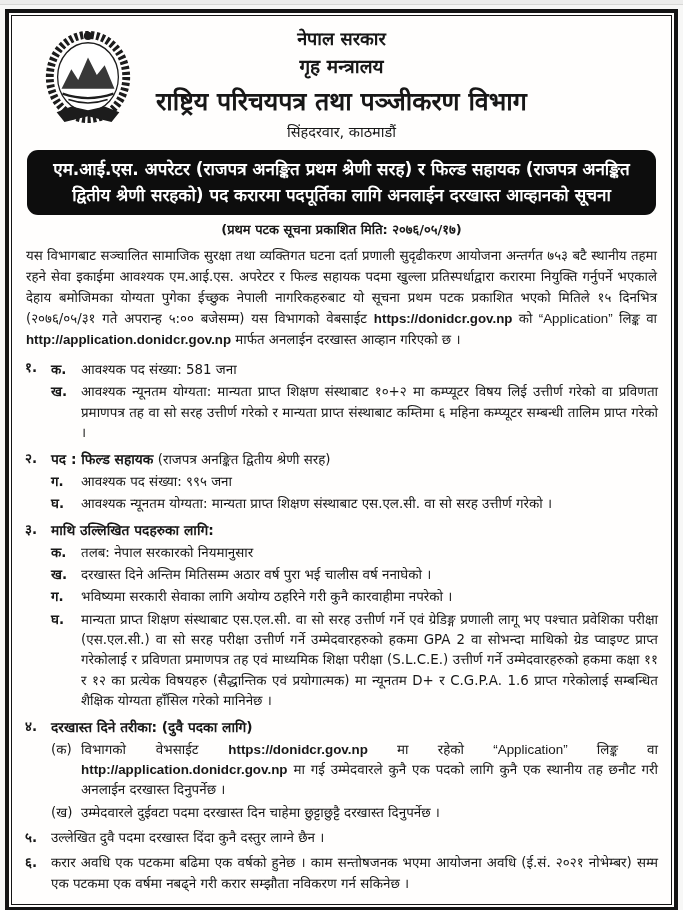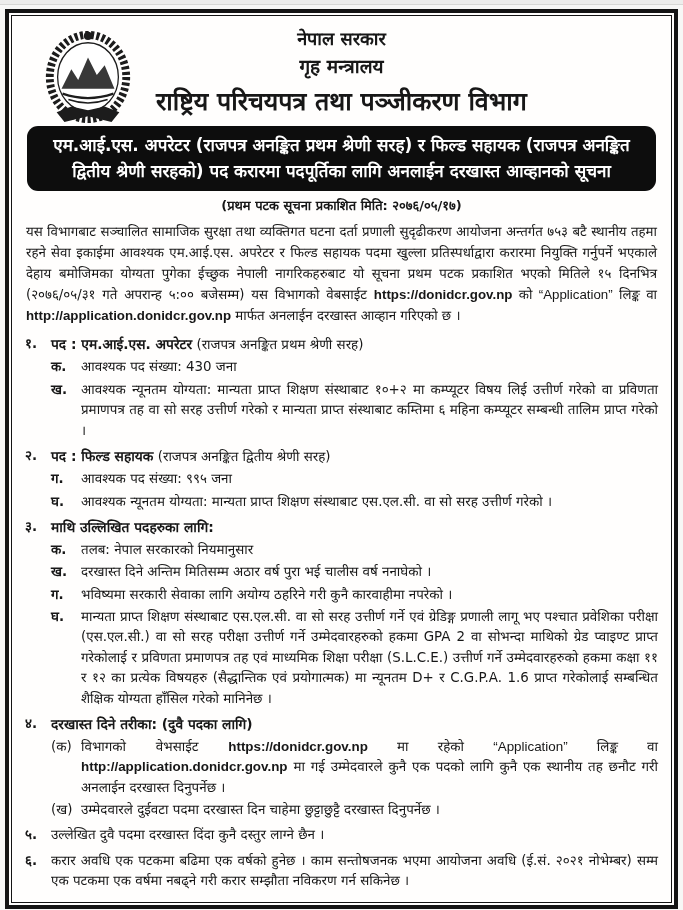--- a/index.html
+++ b/index.html
@@ -70,37 +70,37 @@
           <path d="M23 60 L33 40 L40 51 L50 28 L59 46 L67 36 L77 60 Z" fill="#1c1c1c" opacity="0.88"></path>
           <path d="M24 65 Q50 74 76 65" fill="none" stroke="#1c1c1c" stroke-width="2.4"></path>
           <path d="M30 71 Q50 78 70 71" fill="none" stroke="#1c1c1c" stroke-width="1.6"></path>
           <circle cx="50" cy="6" r="4.2" fill="#1c1c1c"></circle>
           <path d="M18 84 L33 78 L50 82 L67 78 L82 84 L74 94 L50 88 L26 94 Z" fill="#1c1c1c"></path>
         </svg>
       </div>
       <div class="h-gov">नेपाल सरकार</div>
       <div class="h-min">गृह मन्त्रालय</div>
       <div class="h-dept">राष्ट्रिय परिचयपत्र तथा पञ्जीकरण विभाग</div>
+      <div class="h-addr">सिंहदरवार, काठमाडौं</div>
     </div>
 
     <div class="banner">
       <span>एम.आई.एस. अपरेटर (राजपत्र अनङ्कित प्रथम श्रेणी सरह) र फिल्ड सहायक (राजपत्र अनङ्कित द्वितीय श्रेणी सरहको) पद करारमा पदपूर्तिका लागि अनलाईन दरखास्त आव्हानको सूचना</span>
     </div>
 
     <div class="dateline">(प्रथम पटक सूचना प्रकाशित मिति: २०७६/०५/१७)</div>
 
     <p class="intro"><span>यस विभागबाट सञ्चालित सामाजिक सुरक्षा तथा व्यक्तिगत घटना दर्ता प्रणाली सुदृढीकरण आयोजना अन्तर्गत ७५३ बटै स्थानीय तहमा रहने सेवा इकाईमा आवश्यक एम.आई.एस. अपरेटर र फिल्ड सहायक पदमा खुल्ला प्रतिस्पर्धाद्वारा करारमा नियुक्ति गर्नुपर्ने भएकाले देहाय बमोजिमका योग्यता पुगेका ईच्छुक नेपाली नागरिकहरुबाट यो सूचना प्रथम पटक प्रकाशित भएको मितिले १५ दिनभित्र (२०७६/०५/३१ गते अपरान्ह ५:०० बजेसम्म) यस विभागको वेबसाईट </span><span class="link">https://donidcr.gov.np</span><span class="qword"> को “Application” लिङ्क वा </span><span class="link">http://application.donidcr.gov.np</span><span> मार्फत अनलाईन दरखास्त आव्हान गरिएको छ ।</span></p>
 
     <div class="item">
       <div class="item-num">१.</div>
       <div class="item-body">
-        <div><span class="head-bold">पद : </span><span class="head-bold">एम.आई.एस. अपरेटर</span><span> (राजपत्र अनङ्कित प्रथम श्रेणी सरह)</span></div>
         <div class="sub">
           <div class="sub-num">क.</div>
-          <div class="sub-body">आवश्यक पद संख्या: 430 जना</div>
+          <div class="sub-body">आवश्यक पद संख्या: 581 जना</div>
         </div>
         <div class="sub">
           <div class="sub-num">ख.</div>
           <div class="sub-body">आवश्यक न्यूनतम योग्यता: मान्यता प्राप्त शिक्षण संस्थाबाट १०+२ मा कम्प्यूटर विषय लिई उत्तीर्ण गरेको वा प्रविणता प्रमाणपत्र तह वा सो सरह उत्तीर्ण गरेको र मान्यता प्राप्त संस्थाबाट कम्तिमा ६ महिना कम्प्यूटर सम्बन्धी तालिम प्राप्त गरेको ।</div>
         </div>
       </div>
     </div>
 
     <div class="item">
       <div class="item-num">२.</div>

